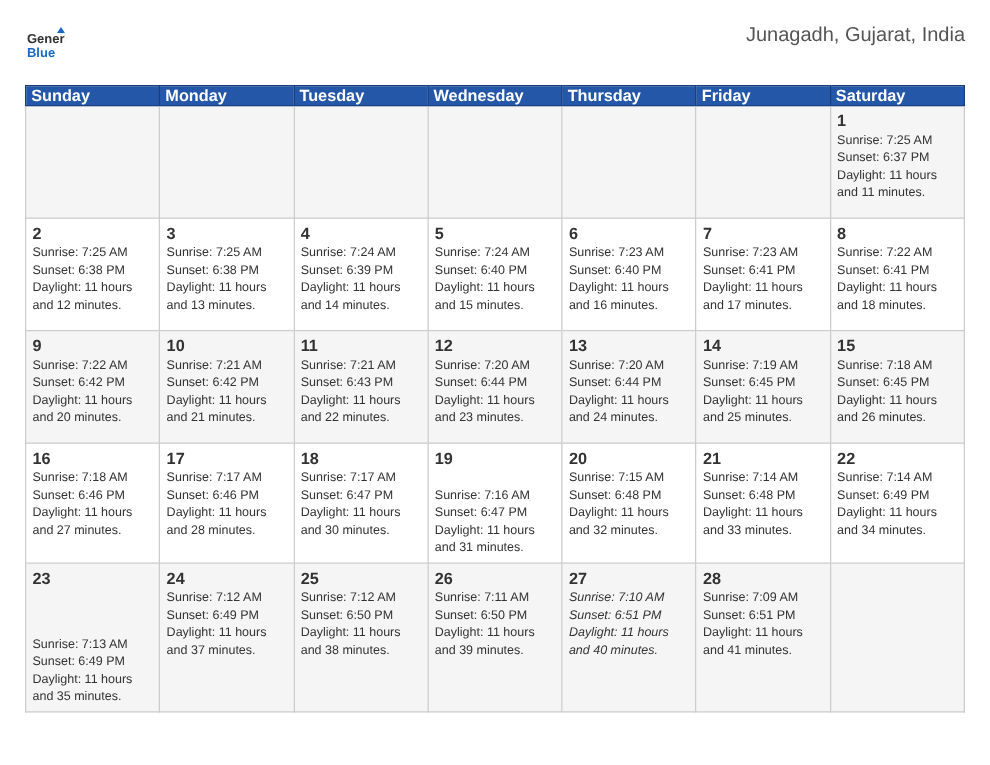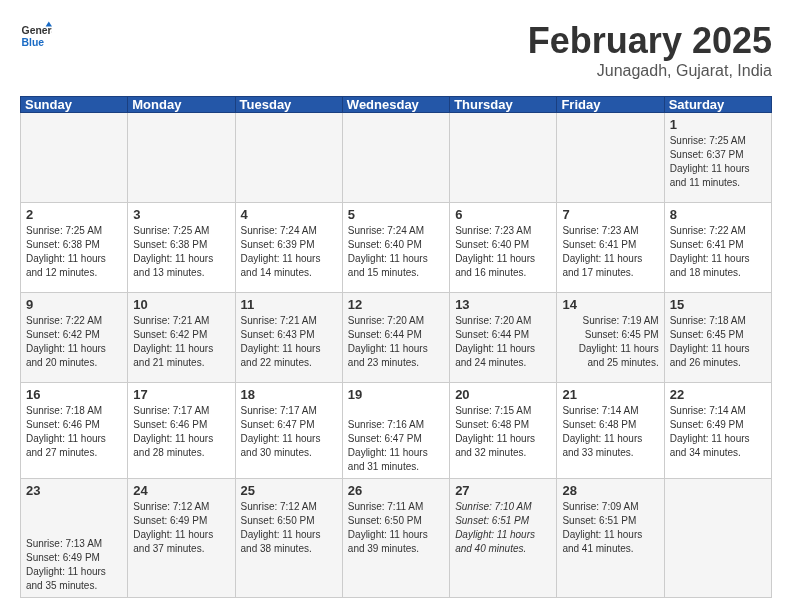--- a/index.html
+++ b/index.html
@@ -79,21 +79,20 @@
 
 <div class="header">
   <div class="logo">
     <svg class="logo-icon" viewBox="0 0 40 40" xmlns="http://www.w3.org/2000/svg">
       <text x="2" y="18" font-size="13" font-weight="bold" fill="#333">General</text>
       <text x="2" y="32" font-size="13" font-weight="bold" fill="#1a6bc4">Blue</text>
       <polygon points="32,8 40,8 36,2" fill="#1a6bc4"></polygon>
     </svg>
   </div>
   <div class="title-block">
-    <div class="month-title">February 2025</div>
     <div class="subtitle">Junagadh, Gujarat, India</div>
   </div>
 </div>
 
 <table>
   <thead>
     <tr>
     <th>Sunday</th>
         <th>Monday</th>
         <th>Tuesday</th>
@@ -201,21 +200,21 @@
         </td>
         <td>
           <span class="day-num">13</span>
           <div class="day-info" style="white-space: pre-line;">Sunrise: 7:20 AM
 Sunset: 6:44 PM
 Daylight: 11 hours
 and 24 minutes.</div>
         </td>
         <td>
           <span class="day-num">14</span>
-          <div class="day-info" style="white-space: pre-line; text-align: right;">Sunrise: 7:19 AM
+          <div class="day-info" style="white-space: pre-line;">Sunrise: 7:19 AM
 Sunset: 6:45 PM
 Daylight: 11 hours
 and 25 minutes.</div>
         </td>
         <td>
           <span class="day-num">15</span>
           <div class="day-info" style="white-space: pre-line;">Sunrise: 7:18 AM
 Sunset: 6:45 PM
 Daylight: 11 hours
 and 26 minutes.</div>

